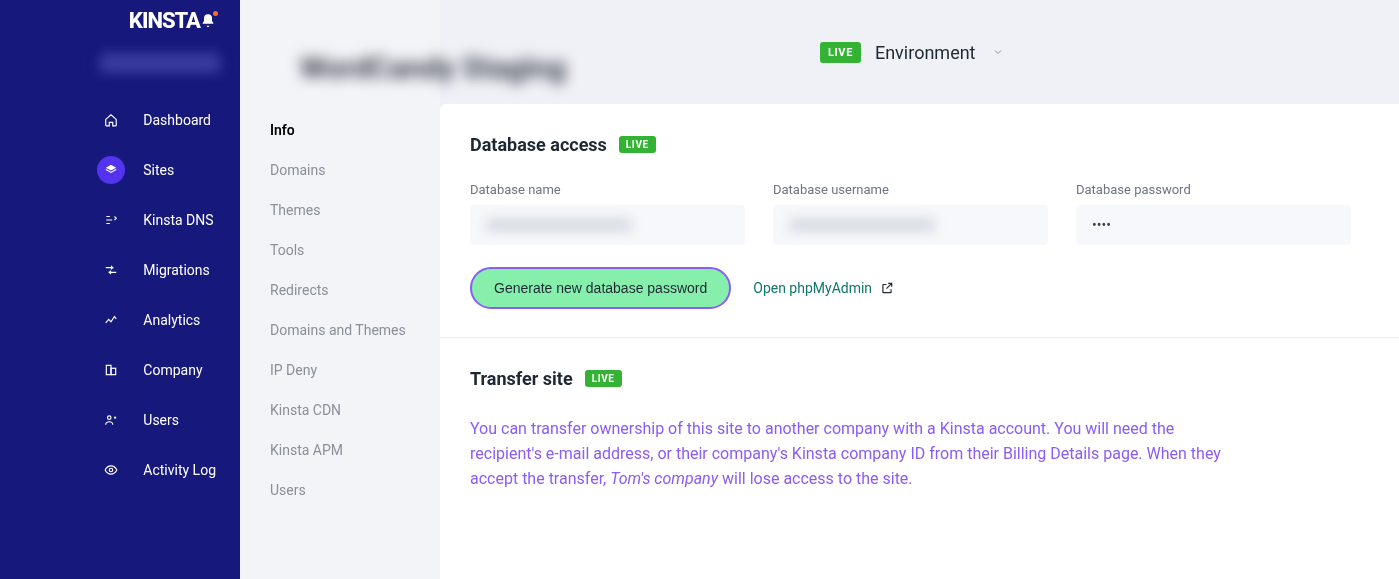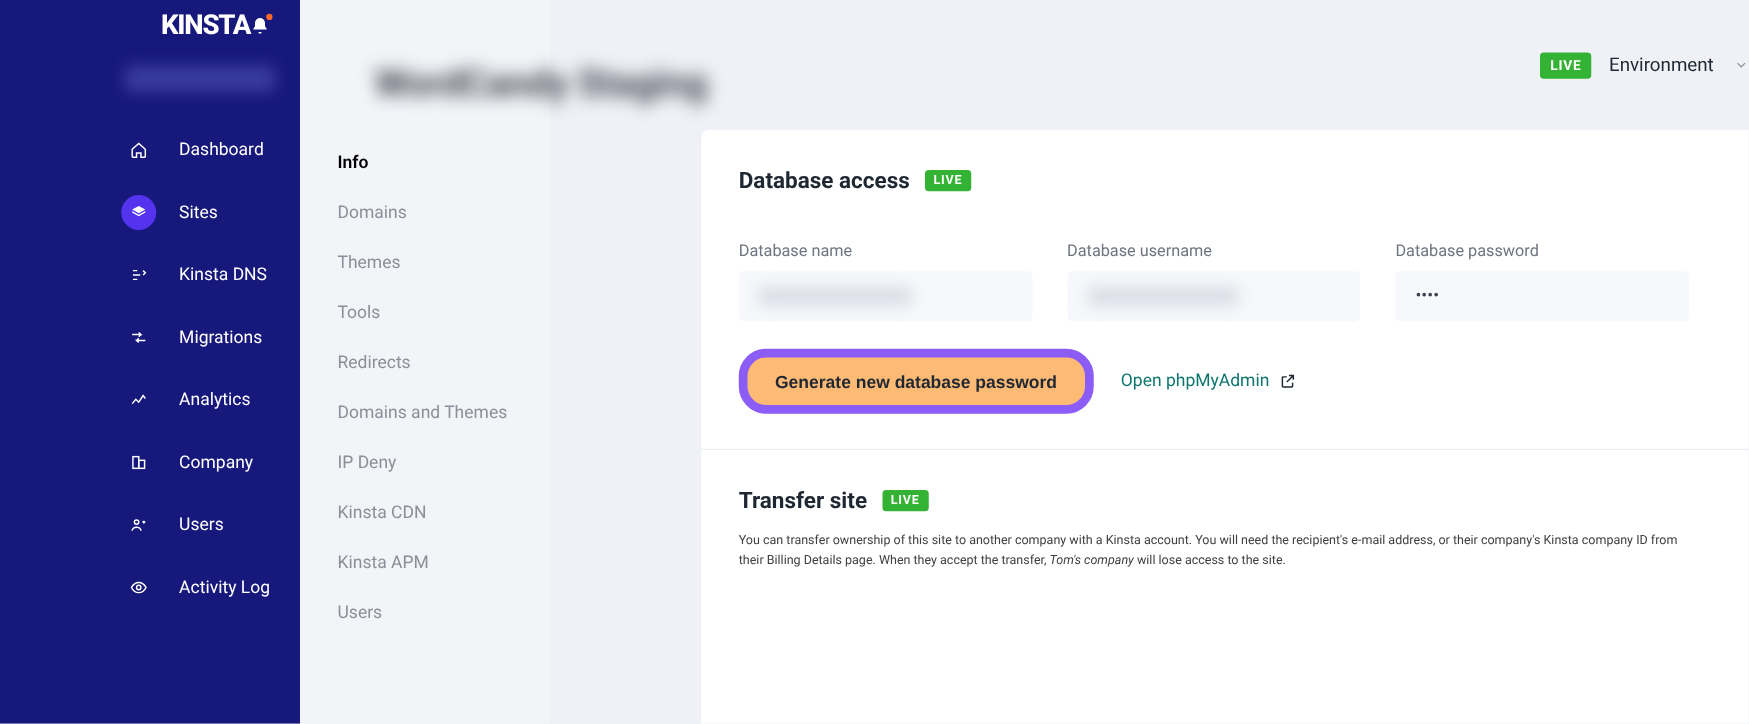--- a/index.html
+++ b/index.html
@@ -104,21 +104,20 @@
       font-size:14px;
       color:#8a8f99;
       cursor:pointer;
     }
     .subnav-item.active { color:#000000; font-weight:600; }
     
     .main {
       flex:1;
       display:flex;
       flex-direction:column;
-      align-items:flex-end;
     }
     .topbar {
       height:104px;
       display:flex;
       align-items:center;
       padding-left:380px; 
       gap:14px;
     }
     .live-badge {
       background:#34b233;
@@ -130,21 +129,21 @@
       border-radius:3px;
     }
     .live-badge.sm {
       font-size:10px;
       padding:3px 7px;
     }
     .env-selector {
       display:flex;
       align-items:center;
       gap:16px;
-      font-size:15px;
+      font-size:18px;
       color:#1f2733;
       cursor:pointer;
     }
     .chev { color:#8a8f99; }
     .card {
       background:#fff;
       flex:1;
       margin-left:0;
       padding:0;
       border-radius:6px 0 0 0;
@@ -156,21 +155,21 @@
     .section h2 {
       font-size:18px;
       font-weight:700;
       display:flex;
       align-items:center;
       gap:12px;
     }
     .fields {
       display:flex;
       gap:28px;
-      margin-top:39px;
+      margin-top:27px;
     }
     .field {
       flex:1;
       display:flex;
       flex-direction:column;
       gap:8px;
     }
     .field-label {
       font-size:13px;
       color:#6e7480;
@@ -193,41 +192,40 @@
       width:60%;
       height:14px;
     }
     .actions {
       margin-top:22px;
       display:flex;
       align-items:center;
       gap:22px;
     }
     .btn-outline {
-      border:7px solid #8b5cf6;
-      background:#fdba74;
+      border:2px solid #8b5cf6;
+      background:#86efac;
       border-radius:22px;
       padding:11px 22px;
       font-size:14px;
       color:#1f2733;
       cursor:pointer;
-      font-weight:bold;
     }
     .link-action {
       font-size:14px;
       color:#0f766e;
       display:flex;
       align-items:center;
       gap:8px;
       cursor:pointer;
     }
     .transfer-desc {
-      margin-top:14px;
-      font-size:10px;
-      color:#404040;
+      margin-top:28px;
+      font-size:16px;
+      color:#8b5cf6;
       max-width:760px;
       line-height:1.55;
     }
     .transfer-desc em { font-style:italic; }
     svg { display:block; }
   </style>
 </head>
 <body>
 
 <aside class="sidebar">

